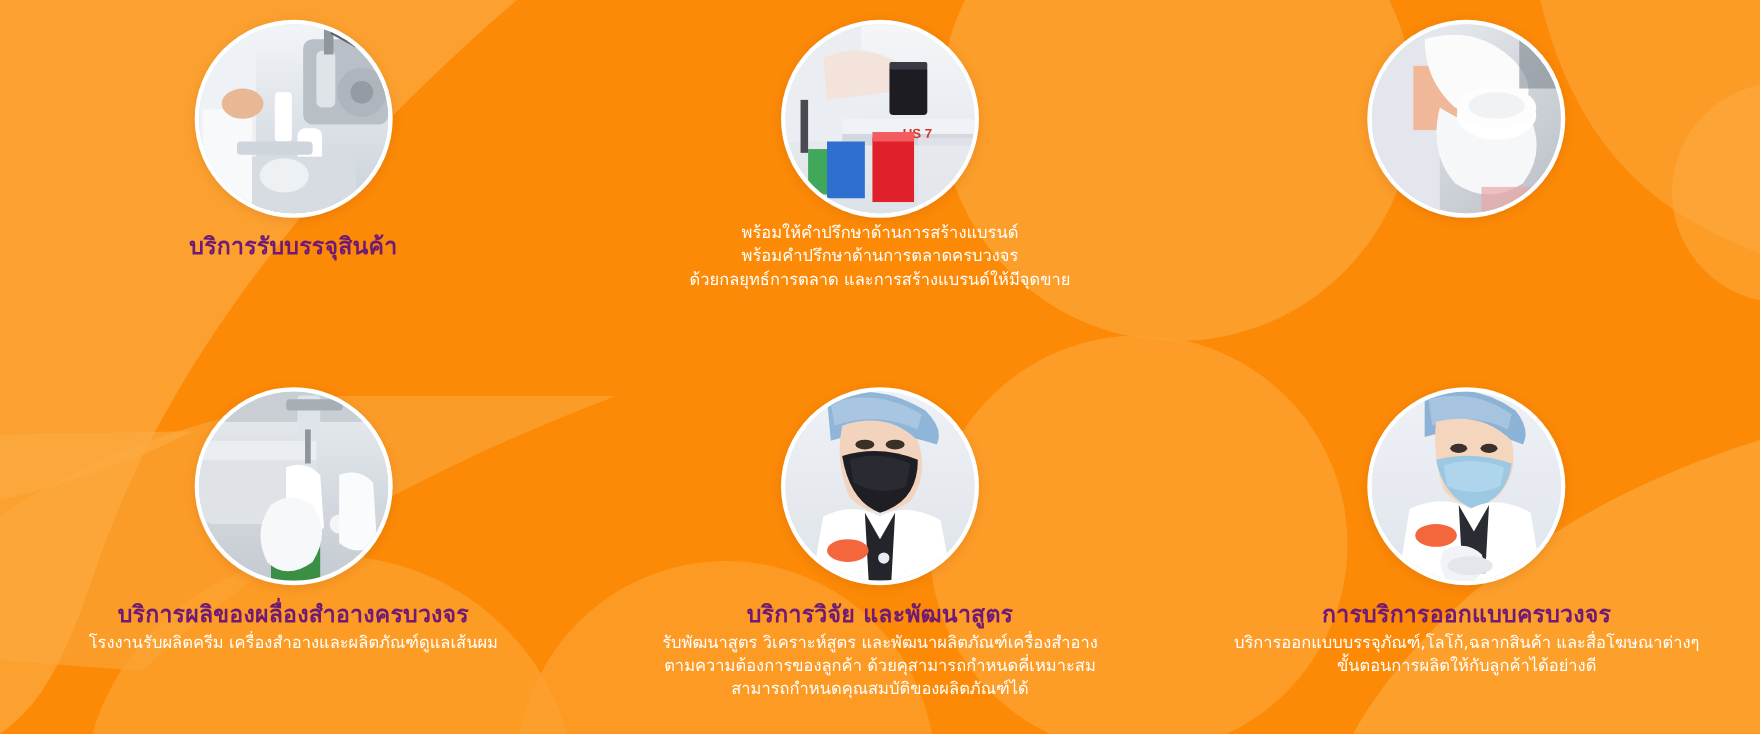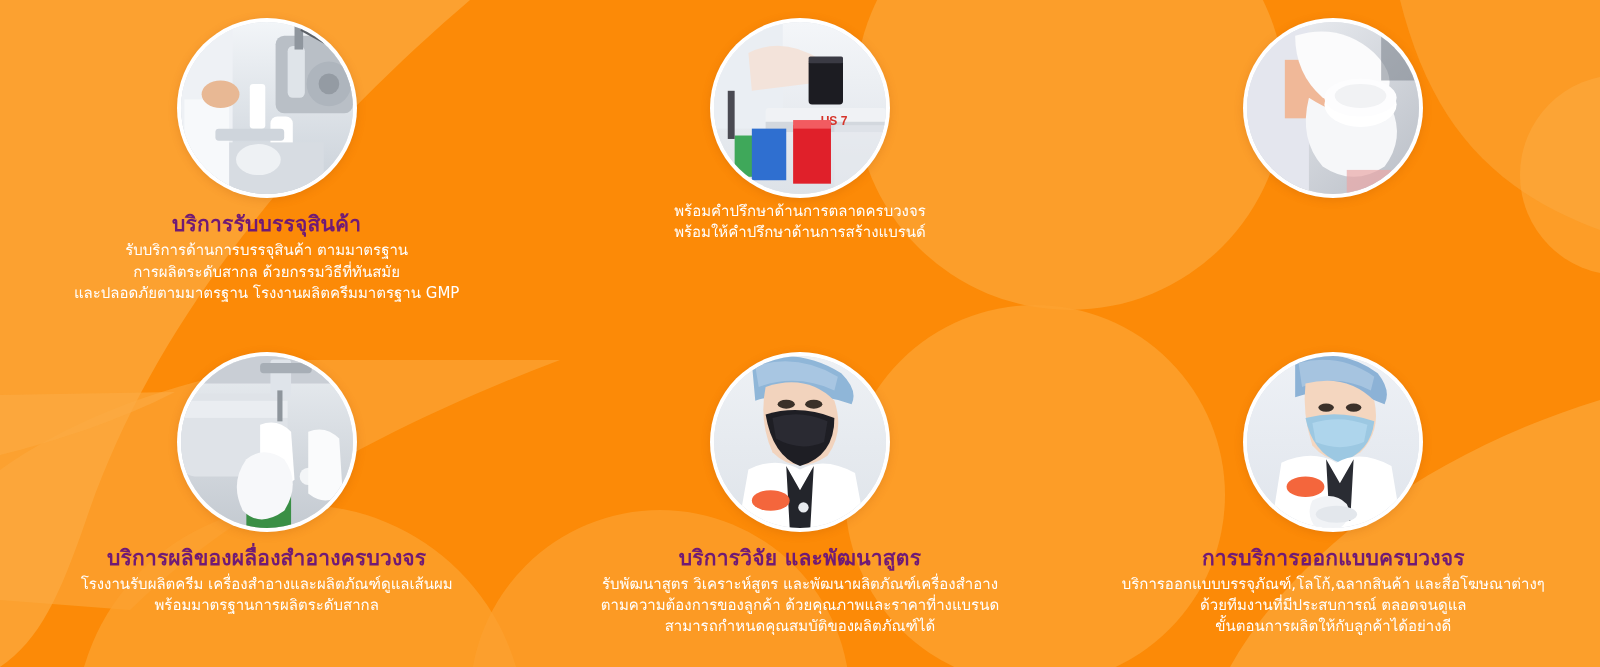--- a/index.html
+++ b/index.html
@@ -115,25 +115,20 @@
           <path d="M70 4 L92 16" stroke="#5c6167" stroke-width="2.5" fill="none"></path>
           <rect x="40" y="36" width="9" height="26" rx="2" fill="#ffffff"></rect>
           <rect x="52" y="55" width="13" height="36" rx="4" fill="#ffffff"></rect>
           <rect x="20" y="62" width="40" height="7" rx="2" fill="#cfd5dc"></rect>
           <rect x="28" y="70" width="55" height="30" fill="#d7dce2"></rect>
           <ellipse cx="45" cy="80" rx="13" ry="9" fill="#eef1f4"></ellipse>
         </svg>
       </div>
     </div>
     <div class="headline">บริการรับบรรจุสินค้า</div>
-    <div class="lines">
-      <div>รับบริการด้านการบรรจุสินค้า ตามมาตรฐาน</div>
-      <div>การผลิตระดับสากล ด้วยกรรมวิธีที่ทันสมัย</div>
-      <div>และปลอดภัยตามมาตรฐาน โรงงานผลิตครีมมาตรฐาน GMP</div>
-    </div>
   </div>
 
   <div class="card">
     <div class="photo-wrap">
       <div class="photo">
         <svg viewBox="0 0 100 100" preserveAspectRatio="xMidYMid slice">
           <defs>
             <linearGradient id="g2" x1="0" y1="0" x2="0" y2="1">
               <stop offset="0" stop-color="#f4f6f9"></stop>
                 <stop offset="1" stop-color="#dde2e8"></stop>
@@ -150,22 +145,23 @@
           <rect x="12" y="66" width="16" height="24" fill="#3fa85a"></rect>
           <rect x="22" y="62" width="20" height="30" fill="#2f6fd0"></rect>
           <rect x="46" y="60" width="22" height="34" fill="#e0202a"></rect>
           <rect x="46" y="57" width="22" height="5" fill="#f25b60"></rect>
           <rect x="8" y="40" width="4" height="28" fill="#4a4a52"></rect>
           <path d="M70 60 L100 60 L100 100 L70 100 Z" fill="#e6e9ee" opacity=".6"></path>
         </svg>
       </div>
     </div>
     <div class="lines">
+      <div>พร้อมให้คำปรึกษาด้านการสร้างแบรนด์</div>
       <div>พร้อมคำปรึกษาด้านการตลาดครบวงจร</div>
-      <div>พร้อมให้คำปรึกษาด้านการสร้างแบรนด์</div>
+      <div>ด้วยกลยุทธ์การตลาด และการสร้างแบรนด์ให้มีจุดขาย</div>
     </div>
   </div>
 
   <div class="card">
     <div class="photo-wrap">
       <div class="photo">
         <svg viewBox="0 0 100 100" preserveAspectRatio="xMidYMid slice">
           <defs>
             <linearGradient id="g3" x1="0" y1="0" x2="1" y2="1">
               <stop offset="0" stop-color="#f0f2f6"></stop>
@@ -209,21 +205,20 @@
           <circle cx="86" cy="76" r="5" fill="#f3f5f7"></circle>
           <path d="M46 40 Q56 36 64 44 L66 72 Q56 80 46 72 Z" fill="#ffffff"></path>
           <path d="M74 44 Q84 40 92 48 L94 80 Q84 88 74 80 Z" fill="#fafbfc"></path>
           <path d="M38 60 Q48 52 60 60 Q70 74 60 90 Q46 100 36 90 Q28 74 38 60 Z" fill="#f7f8fa"></path>
         </svg>
       </div>
     </div>
     <div class="headline">บริการผลิของผลื่องสำอางครบวงจร</div>
     <div class="lines">
       <div>โรงงานรับผลิตครีม เครื่องสำอางและผลิตภัณฑ์ดูแลเส้นผม</div>
-      <div>พร้อมมาตรฐานการผลิตระดับสากล</div>
     </div>
   </div>
 
   <div class="card row2">
     <div class="photo-wrap">
       <div class="photo">
         <svg viewBox="0 0 100 100" preserveAspectRatio="xMidYMid slice">
           <defs>
             <linearGradient id="g5" x1="0" y1="0" x2="0" y2="1">
               <stop offset="0" stop-color="#eef1f5"></stop>
@@ -241,21 +236,21 @@
           <path d="M20 66 Q36 58 50 66 Q64 58 82 68 L88 100 L14 100 Z" fill="#ffffff"></path>
           <path d="M42 64 L50 78 L58 64 L56 100 L44 100 Z" fill="#23252b"></path>
           <ellipse cx="33" cy="84" rx="11" ry="6" fill="#f4663c"></ellipse>
           <circle cx="52" cy="88" r="3" fill="#e8ebef"></circle>
         </svg>
       </div>
     </div>
     <div class="headline">บริการวิจัย และพัฒนาสูตร</div>
     <div class="lines">
       <div>รับพัฒนาสูตร วิเคราะห์สูตร และพัฒนาผลิตภัณฑ์เครื่องสำอาง</div>
-      <div>ตามความต้องการของลูกค้า ด้วยคุณภาพและราคาที่างแบรนด</div>
+      <div>ตามความต้องการของลูกค้า ด้วยคุสามารถกำหนดคี่เหมาะสม</div>
       <div>สามารถกำหนดคุณสมบัติของผลิตภัณฑ์ได้</div>
     </div>
   </div>
 
   <div class="card row2">
     <div class="photo-wrap">
       <div class="photo">
         <svg viewBox="0 0 100 100" preserveAspectRatio="xMidYMid slice">
           <defs>
             <linearGradient id="g6" x1="0" y1="0" x2="0" y2="1">
@@ -275,18 +270,17 @@
           <path d="M46 60 L54 74 L62 60 L60 96 L48 96 Z" fill="#2a2c33"></path>
           <ellipse cx="34" cy="76" rx="11" ry="6" fill="#f4663c"></ellipse>
           <path d="M38 84 Q50 78 58 86 Q62 94 54 100 L40 100 Q34 92 38 84 Z" fill="#f1f3f6"></path>
           <ellipse cx="52" cy="92" rx="12" ry="5" fill="#e3e7ec"></ellipse>
         </svg>
       </div>
     </div>
     <div class="headline">การบริการออกแบบครบวงจร</div>
     <div class="lines">
       <div>บริการออกแบบบรรจุภัณฑ์,โลโก้,ฉลากสินค้า และสื่อโฆษณาต่างๆ</div>
-      <div>ด้วยทีมงานที่มีประสบการณ์ ตลอดจนดูแล</div>
       <div>ขั้นตอนการผลิตให้กับลูกค้าได้อย่างดี</div>
     </div>
   </div>
 
 </div>
 
 </body></html>

